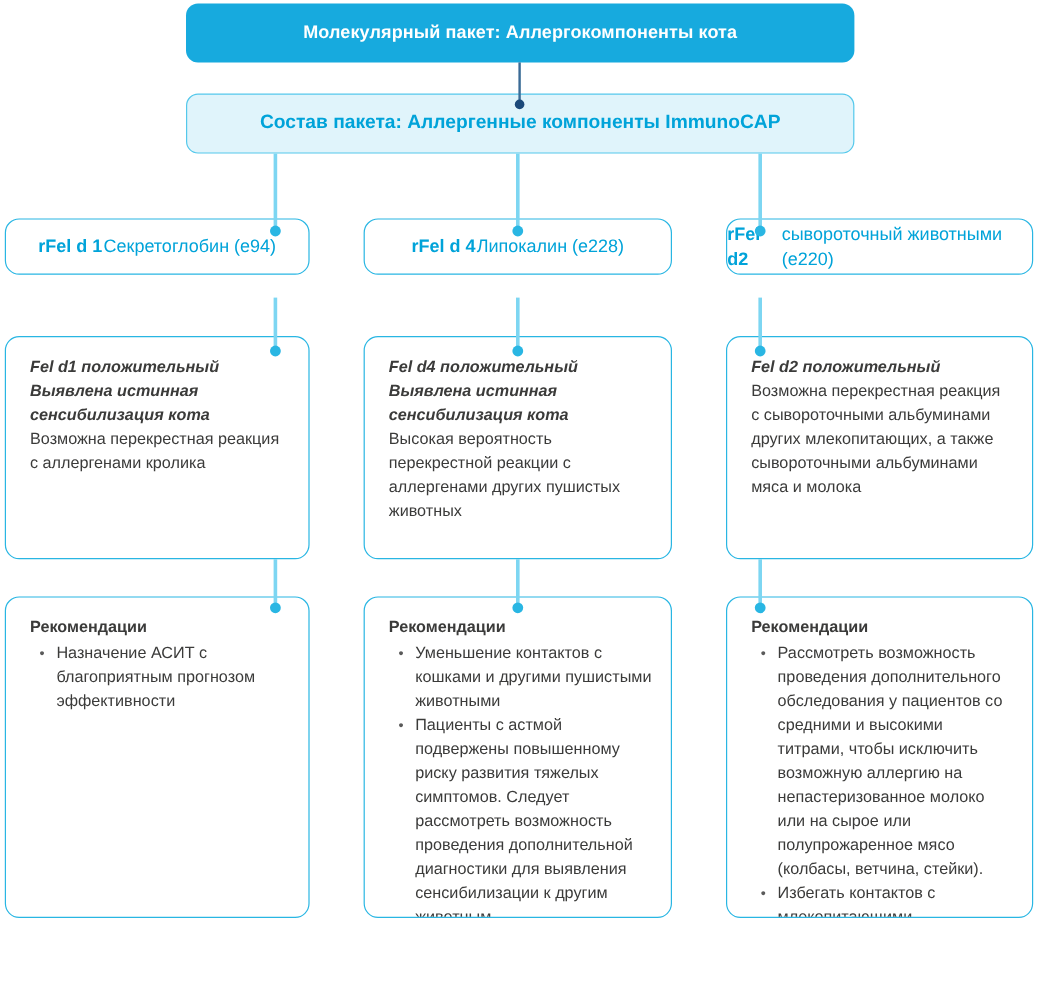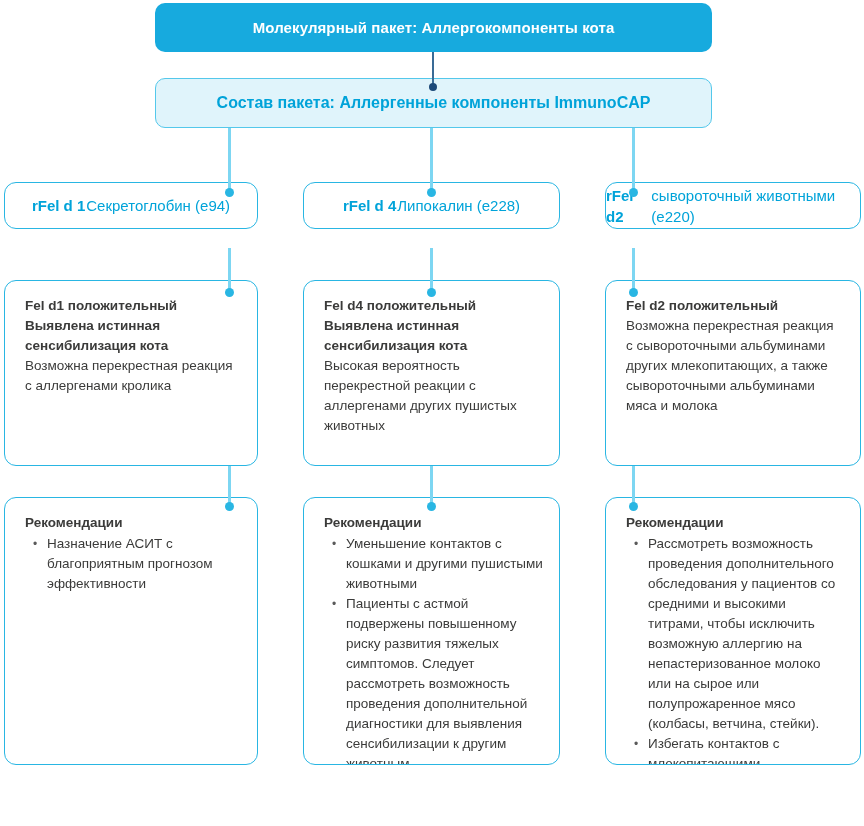--- a/index.html
+++ b/index.html
@@ -26,21 +26,21 @@
   .c3{left:605px;width:256px;}
   .row-component{top:182px;height:47px;display:flex;flex-direction:row;
     align-items:center;justify-content:center;gap:1px;}
   .row-result{top:280px;height:186px;}
   .row-reco{top:497px;height:268px;}
 
   .comp-title{color:var(--accent-text,#00a3d9);font-weight:700;font-size:15px;line-height:21px;}
   .comp-sub{color:var(--accent-text,#00a3d9);font-size:15px;line-height:21px;}
 
   .box-inner{padding:15px 16px 0 20px;font-size:13.5px;line-height:20px;}
-  .bold-line{font-weight:700;}
+  .bold-line{font-weight:700;font-style:italic;}
 
   .reco-title{font-weight:700;}
   ul.reco-list{list-style:none;margin:1px 0 0 0;padding:0 0 0 8px;}
   ul.reco-list li{position:relative;padding-left:14px;}
   ul.reco-list li::before{content:"\2022";position:absolute;left:0;top:0;
     color:var(--bullet,#5a5a5a);font-size:12px;}
 
   
   .vline{position:absolute;width:3px;background:var(--line-light,#7dd6f2);z-index:4;}
   .x1{left:228px;} .x2{left:430px;} .x3{left:632px;}

